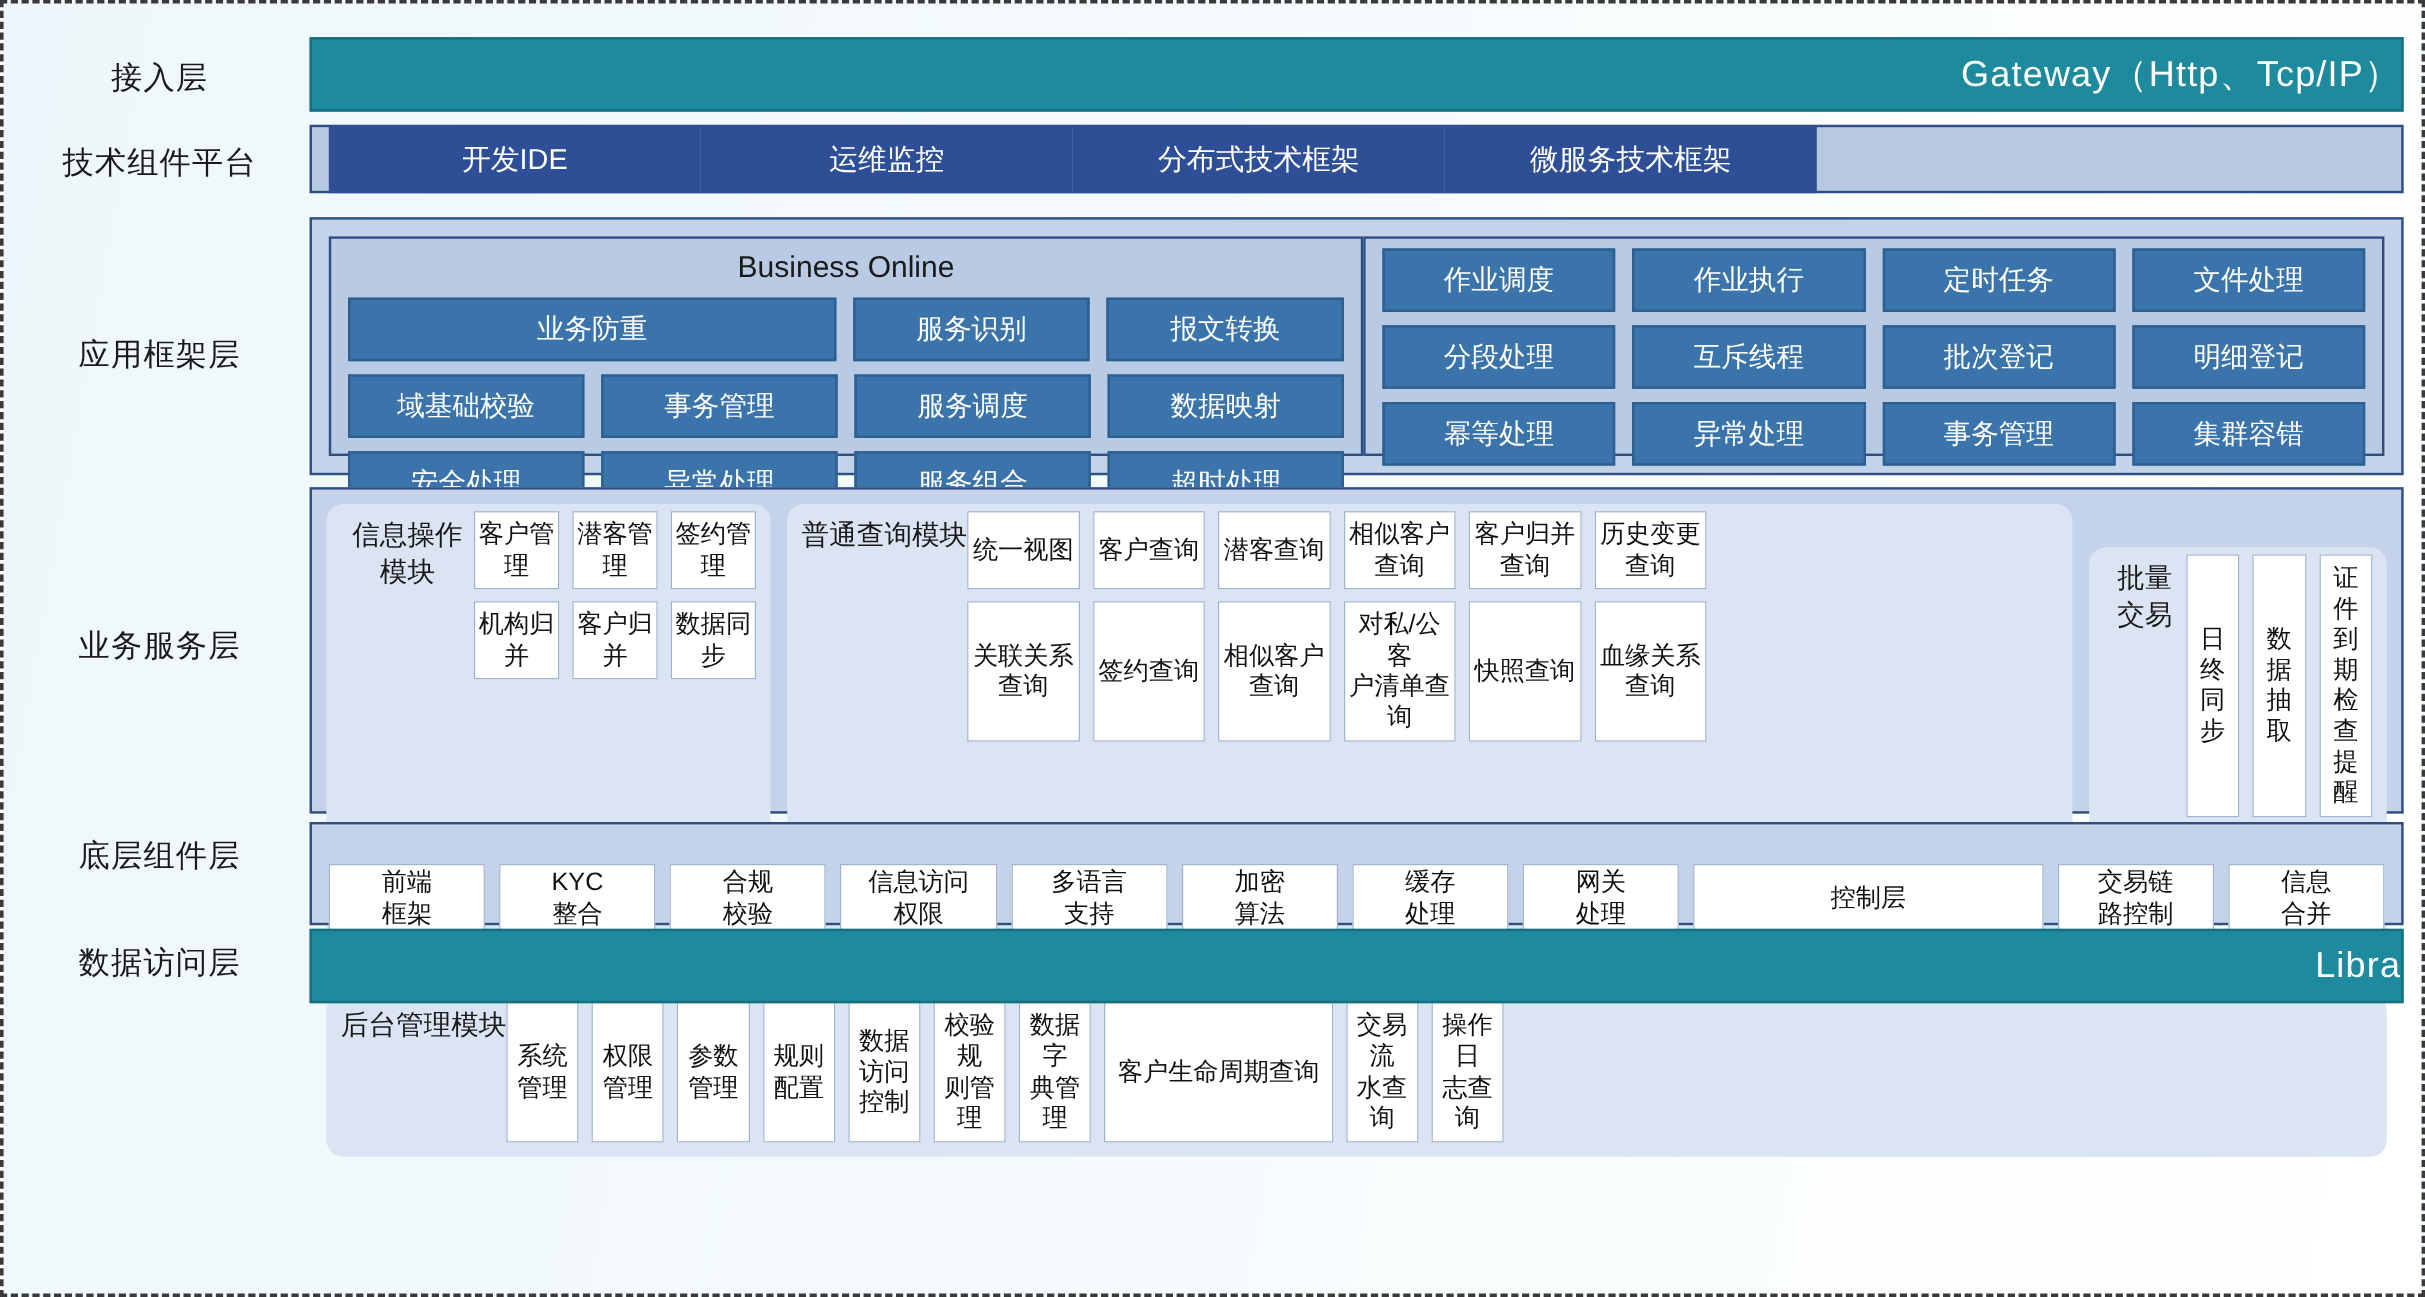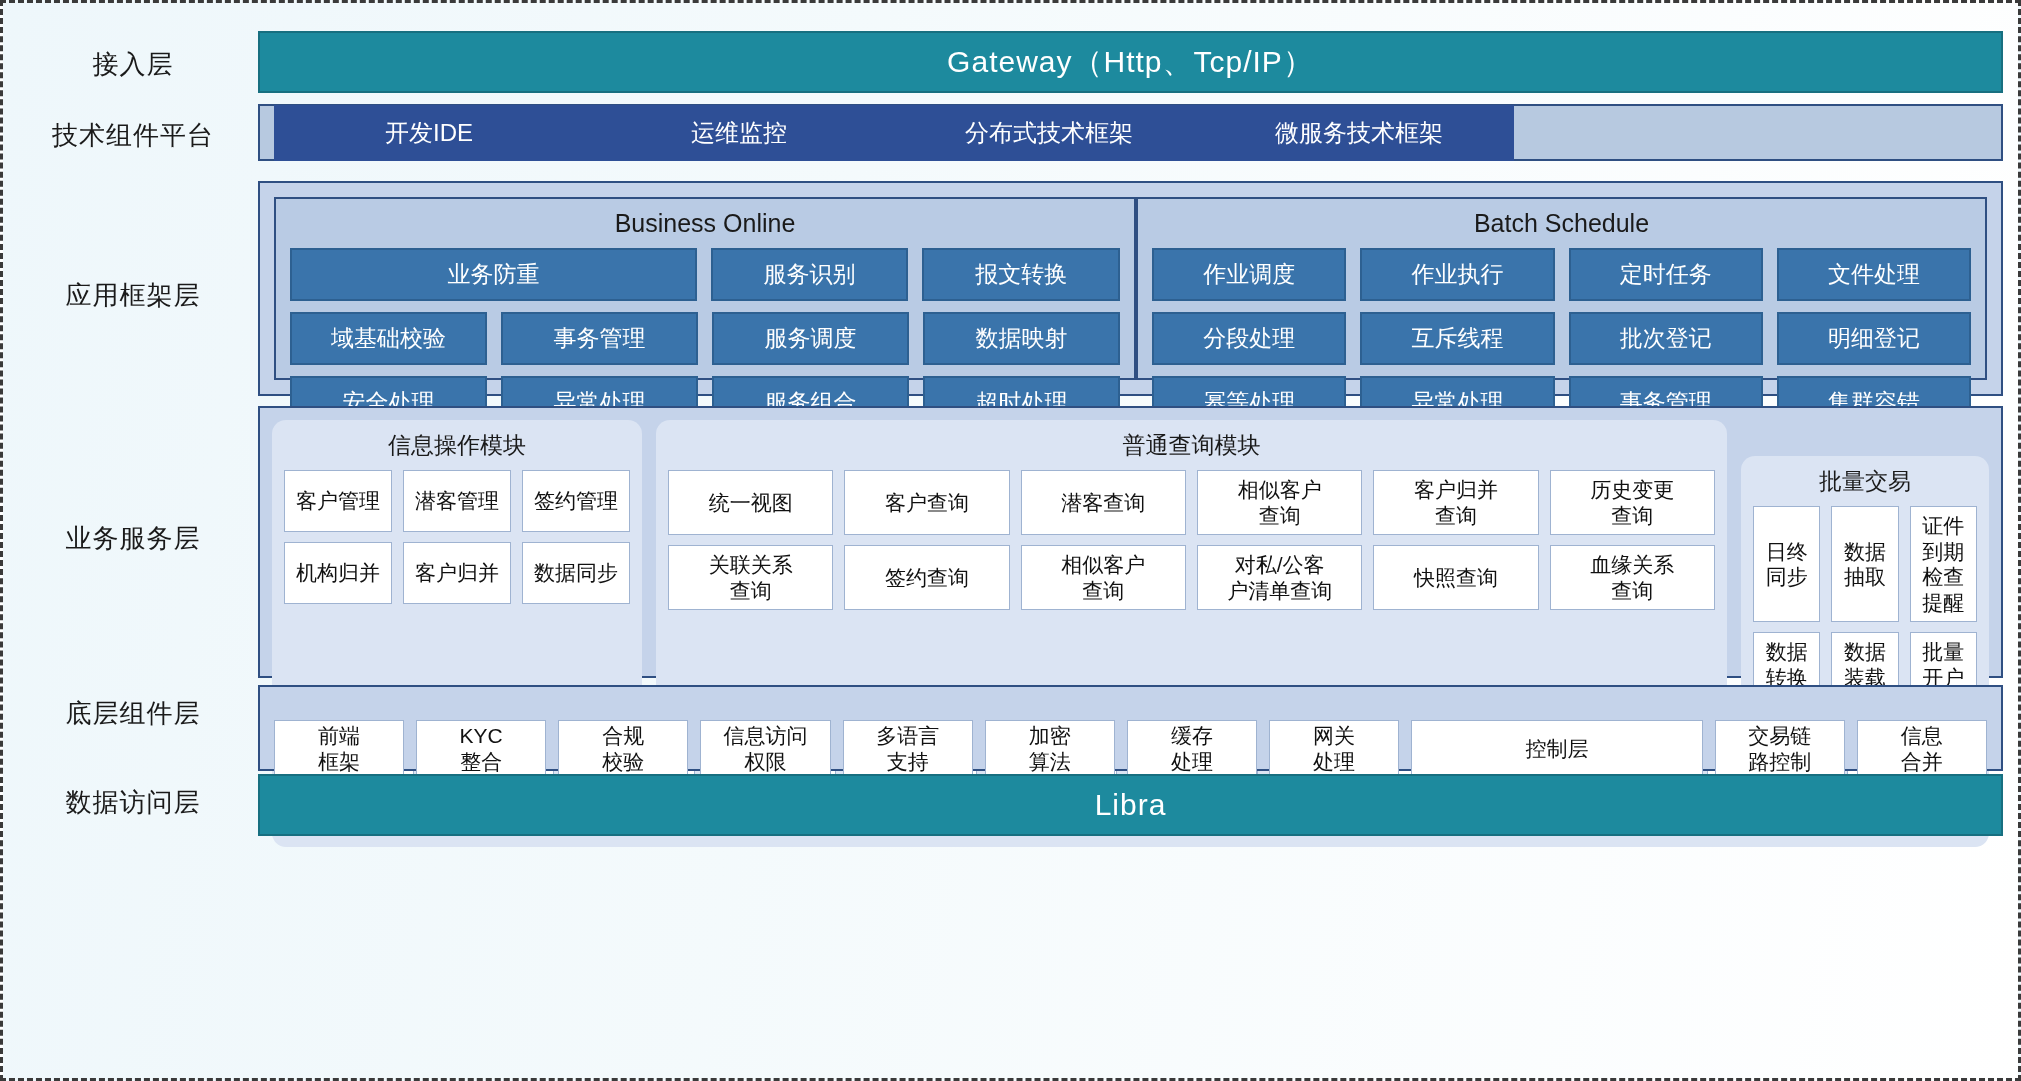--- a/index.html
+++ b/index.html
@@ -37,21 +37,21 @@
     left: 255px;
     width: 1745px;
     box-sizing: border-box;
   }
   .teal-band {
     background: #1d8a9e;
     border: 2px solid #176f80;
     color: #ffffff;
     display: flex;
     align-items: center;
-    justify-content: center;
+    justify-content: flex-end;
     font-size: 30px;
     letter-spacing: 1px;
   }
   .grey-band {
     background: #b7c9e0;
     border: 2px solid #2f4f82;
     display: flex;
     align-items: center;
     box-sizing: border-box;
   }
@@ -125,21 +125,21 @@
     flex-direction: column;
     gap: 10px;
   }
   .bs-top { display: flex; gap: 14px; }
   .module {
     background: #dbe4f3;
     border-radius: 14px;
     padding: 6px 12px 12px 12px;
     box-sizing: border-box;
     display: flex;
-    flex-direction: column;
+    flex-direction: row;
   }
   .module.info { width: 370px; }
   .module.query { flex: 1; }
   .module.batchtx { width: 248px; margin-top: 36px; }
   .module.admin { width: 100%; }
   .mod-title {
     text-align: center;
     font-size: 23px;
     color: #1a1a1a;
     padding: 4px 0 9px 0;
@@ -220,21 +220,20 @@
           <div class="af-line">
             <div class="chip-blue">安全处理</div>
             <div class="chip-blue">异常处理</div>
             <div class="chip-blue">服务组合</div>
             <div class="chip-blue">超时处理</div>
           </div>
         </div>
       </div>
 
       <div class="af-group batch">
-        <div class="af-title">Batch Schedule</div>
         <div class="af-grid">
           <div class="af-line">
             <div class="chip-blue">作业调度</div>
             <div class="chip-blue">作业执行</div>
             <div class="chip-blue">定时任务</div>
             <div class="chip-blue">文件处理</div>
           </div>
           <div class="af-line">
             <div class="chip-blue">分段处理</div>
             <div class="chip-blue">互斥线程</div>

